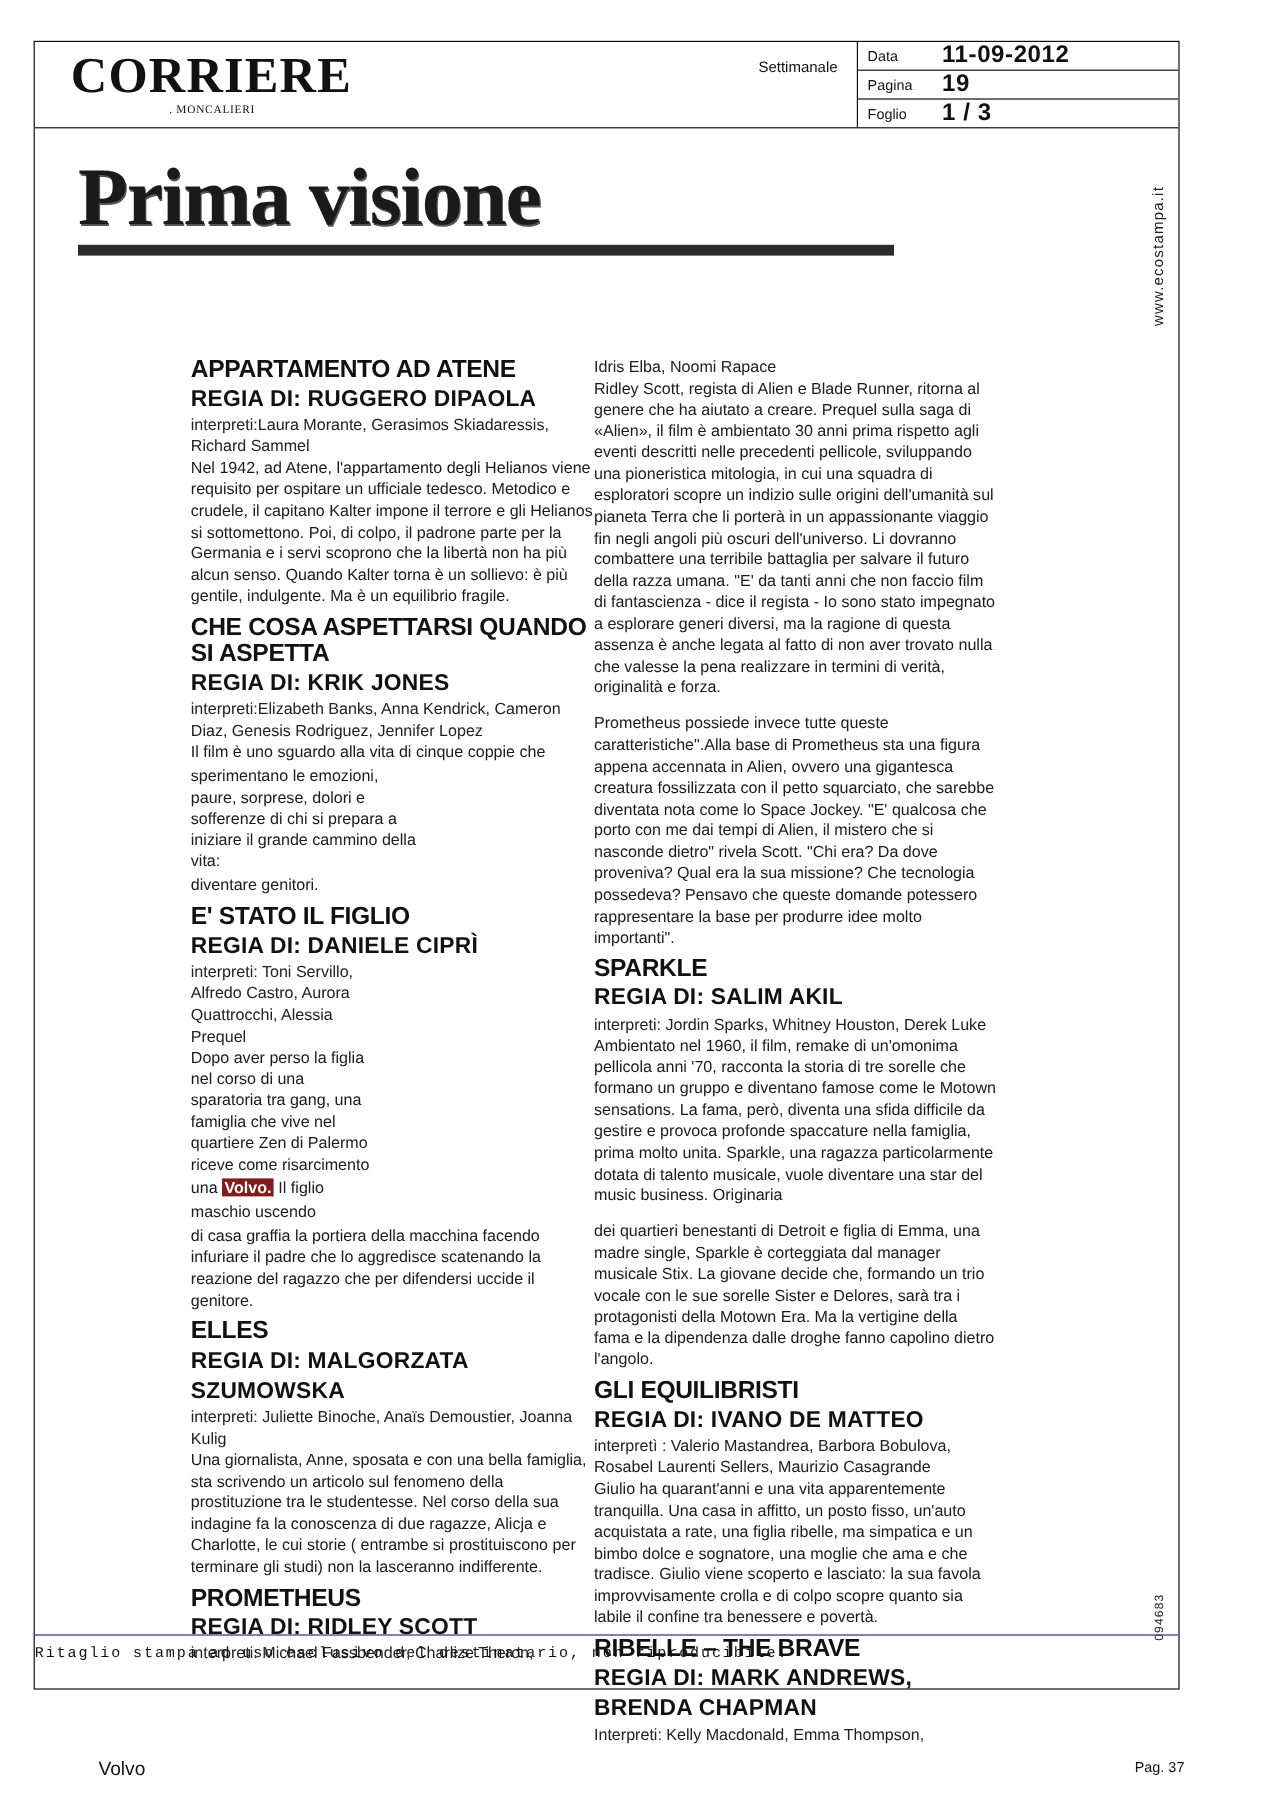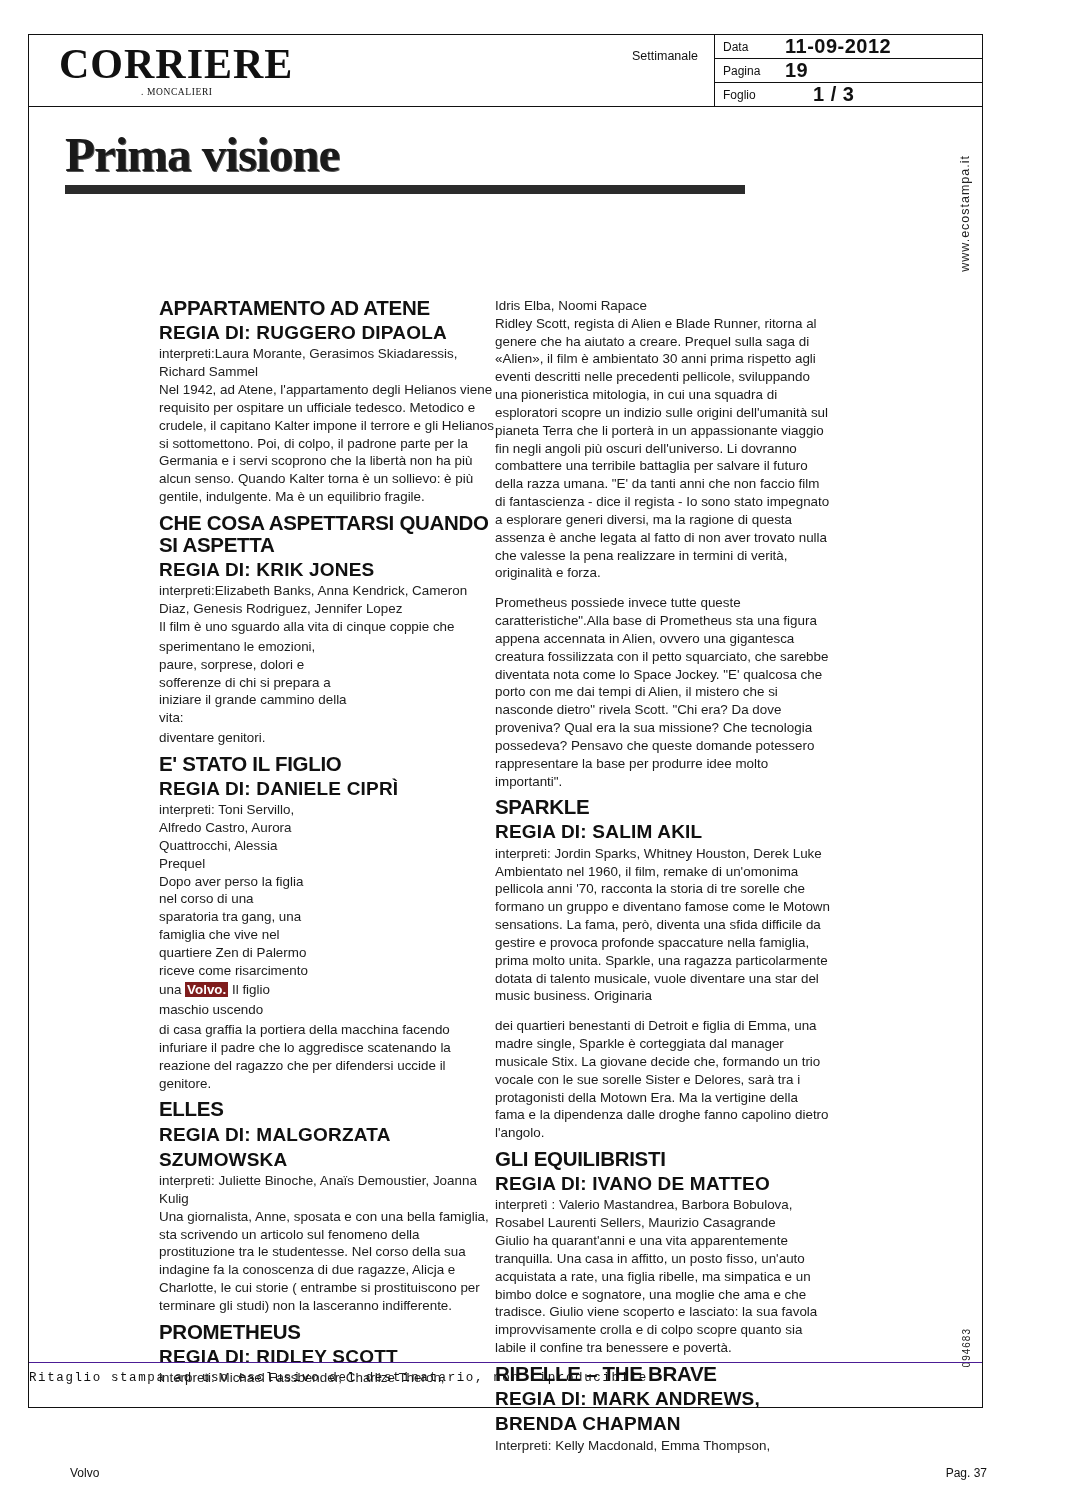--- a/index.html
+++ b/index.html
@@ -69,21 +69,21 @@
     display: flex;
     flex-direction: column;
   }
   .meta-row {
     flex: 1 1 0;
     display: flex;
     align-items: center;
     border-bottom: 1px solid #111;
     padding-left: 8px;
   }
-  .meta-row:last-child { border-bottom: none; gap: 28px; }
+  .meta-row:last-child { border-bottom: none; }
   .meta-label {
     width: 62px;
     font-size: 12px;
     color: #111;
   }
   .meta-value {
     font-size: 20px;
     font-weight: bold;
     color: #111;
     letter-spacing: 0.5px;
@@ -92,21 +92,21 @@
   
   .bigtitle-wrap {
     position: absolute;
     left: 36px;
     top: 95px;
     width: 700px;
   }
   .bigtitle {
     font-family: "Liberation Serif", serif;
     font-weight: bold;
-    font-size: 49px;
+    font-size: 68px;
     letter-spacing: -1px;
     color: #1a1a1a;
     line-height: 1;
     text-shadow: 1px 1px 0 #555;
   }
   .bigtitle-rule {
     margin-top: 6px;
     height: 9px;
     background: #2b2b2b;
     width: 680px;
@@ -207,22 +207,22 @@
   .page-footer {
     position: absolute;
     left: 0;
     bottom: 34px;
     width: 1069px;
     display: flex;
     align-items: baseline;
   }
   .footer-keyword {
     position: absolute;
-    left: 70px;
-    font-size: 12px;
+    left: 82px;
+    font-size: 16px;
     color: #111;
   }
   .footer-pageno {
     position: absolute;
     right: 82px;
     font-size: 12px;
     color: #111;
   }
 </style>
 </head>

